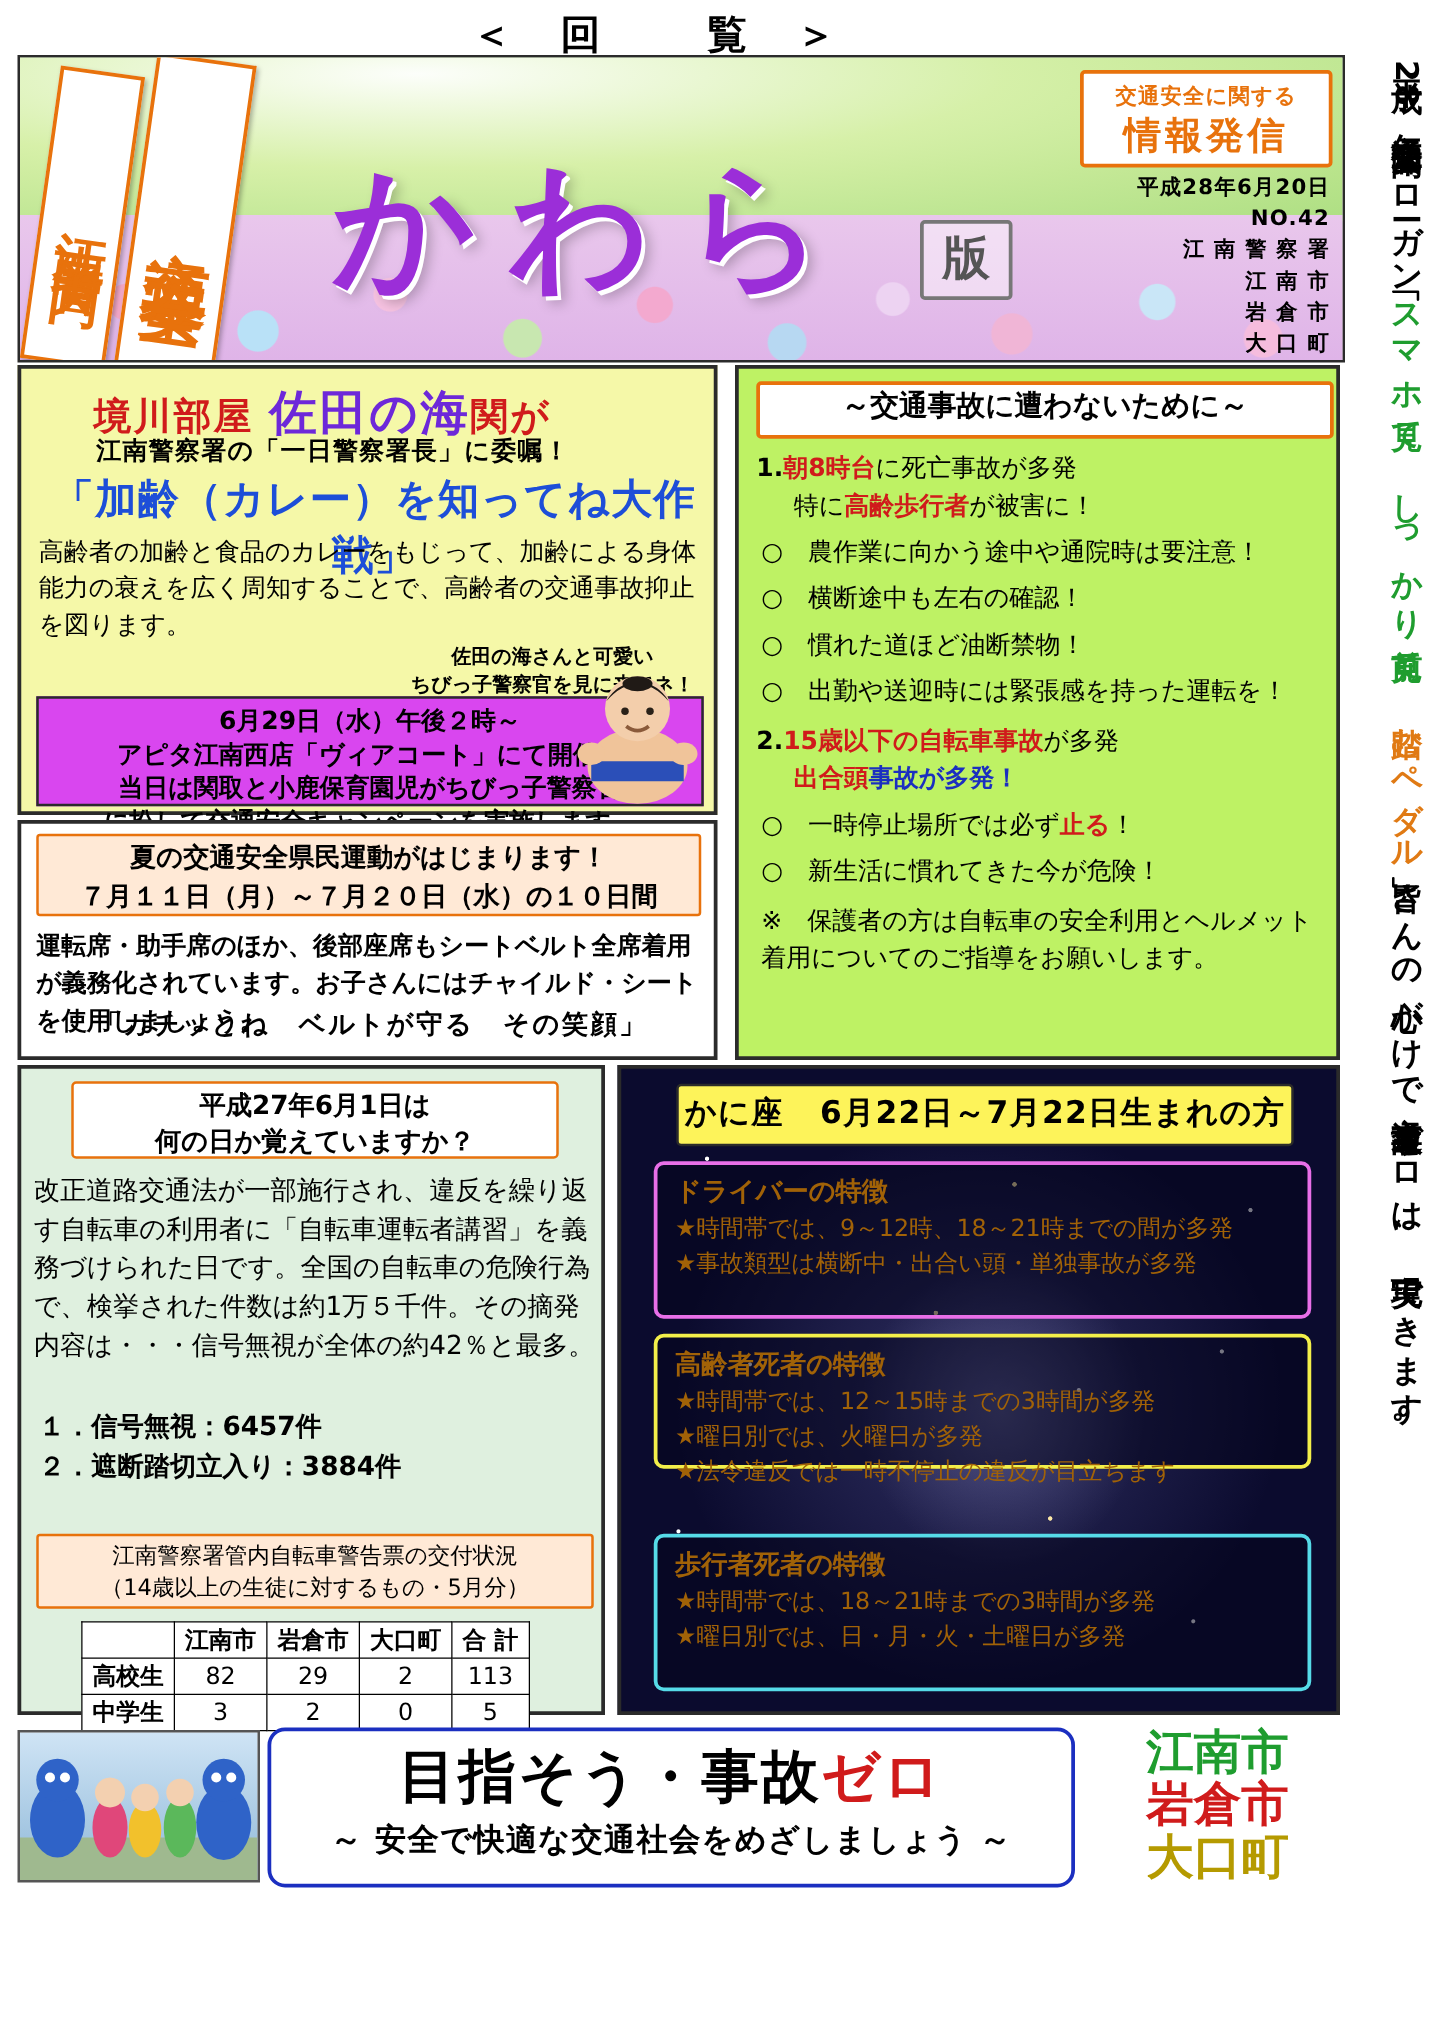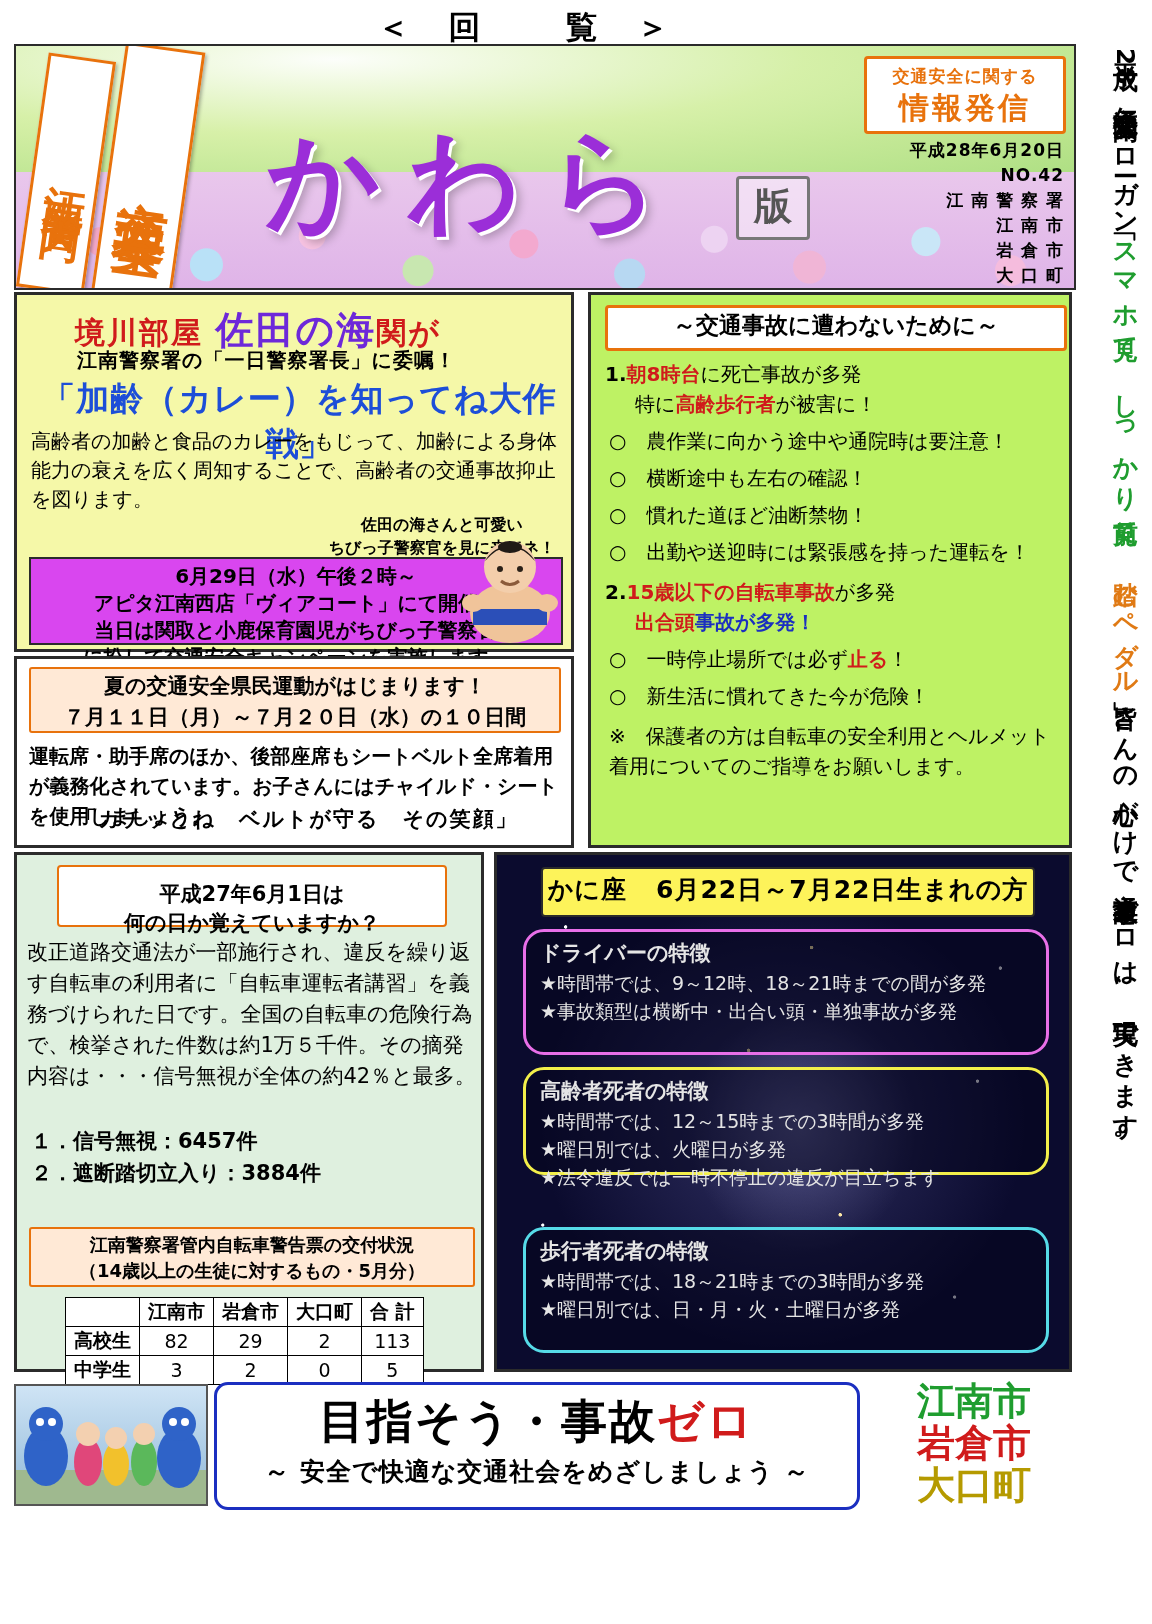--- a/index.html
+++ b/index.html
@@ -146,28 +146,28 @@
   .jiko-list .indent{padding-left:30px;display:block;}
 
   
   .hou{
     left:14px;top:852px;width:470px;height:520px;
     border:3px solid #2b2b2b;background:#dff0df;
   }
   .hou-head{
     position:absolute;left:40px;top:10px;width:390px;height:62px;
     border:2px solid #e8720c;background:#fff;border-radius:4px;
-    text-align:center;font-size:21px;font-weight:bold;line-height:29px;padding-top:13px;box-sizing:border-box;
+    text-align:center;font-size:21px;font-weight:bold;line-height:29px;padding-top:3px;box-sizing:border-box;
   }
   .hou-body{position:absolute;left:10px;top:82px;width:452px;font-size:21px;line-height:31px;}
   .hou-list{position:absolute;left:14px;top:270px;width:440px;font-size:21px;line-height:32px;font-weight:bold;}
   .hou-sub{
     position:absolute;left:12px;top:372px;width:446px;height:60px;
     border:2px solid #e8720c;background:#ffe9d6;border-radius:3px;
-    font-size:18px;line-height:26px;font-weight:bold;padding:3px 6px;box-sizing:border-box;text-align:center;
+    font-size:18px;line-height:26px;font-weight:normal;padding:3px 6px;box-sizing:border-box;text-align:center;
   }
   table.tbl{
     position:absolute;left:48px;top:442px;border-collapse:collapse;font-size:19px;
     background:#fff;
   }
   table.tbl td,table.tbl th{border:1px solid #000;padding:1px 8px;text-align:center;font-weight:normal;}
   table.tbl th{font-weight:bold;}
   table.tbl td.lbl{font-weight:bold;}
 
   
@@ -196,22 +196,22 @@
     position:absolute;left:190px;top:150px;width:230px;height:250px;
     background:radial-gradient(ellipse at 50% 50%, rgba(200,200,255,.25), rgba(11,11,46,0) 70%);
   }
   .uranai-head{
     position:absolute;left:44px;top:12px;width:490px;height:46px;
     background:#fdf35a;border:2px solid #2b2b2b;border-radius:4px;
     text-align:center;font-size:25px;font-weight:bold;line-height:42px;letter-spacing:1px;
   }
   .ucard{
     position:absolute;left:26px;width:526px;
-    border:3px solid;border-radius:21px;background:rgba(6,6,30,.55);
-    color:#e5e5e5;padding:7px 14px;box-sizing:border-box;
+    border:3px solid;border-radius:8px;background:rgba(6,6,30,.55);
+    color:#a16207;padding:7px 14px;box-sizing:border-box;
   }
   .ucard h4{margin:0 0 3px 0;font-size:21px;}
   .ucard p{margin:2px 0;font-size:19px;line-height:26px;}
   .uc1{top:74px;height:126px;border-color:#e86fe8;}
   .uc2{top:212px;height:108px;border-color:#f3ef4a;}
   .uc3{top:372px;height:126px;border-color:#56dbe8;}
 
   
   .bottom{
     left:14px;top:1378px;width:1058px;height:130px;

